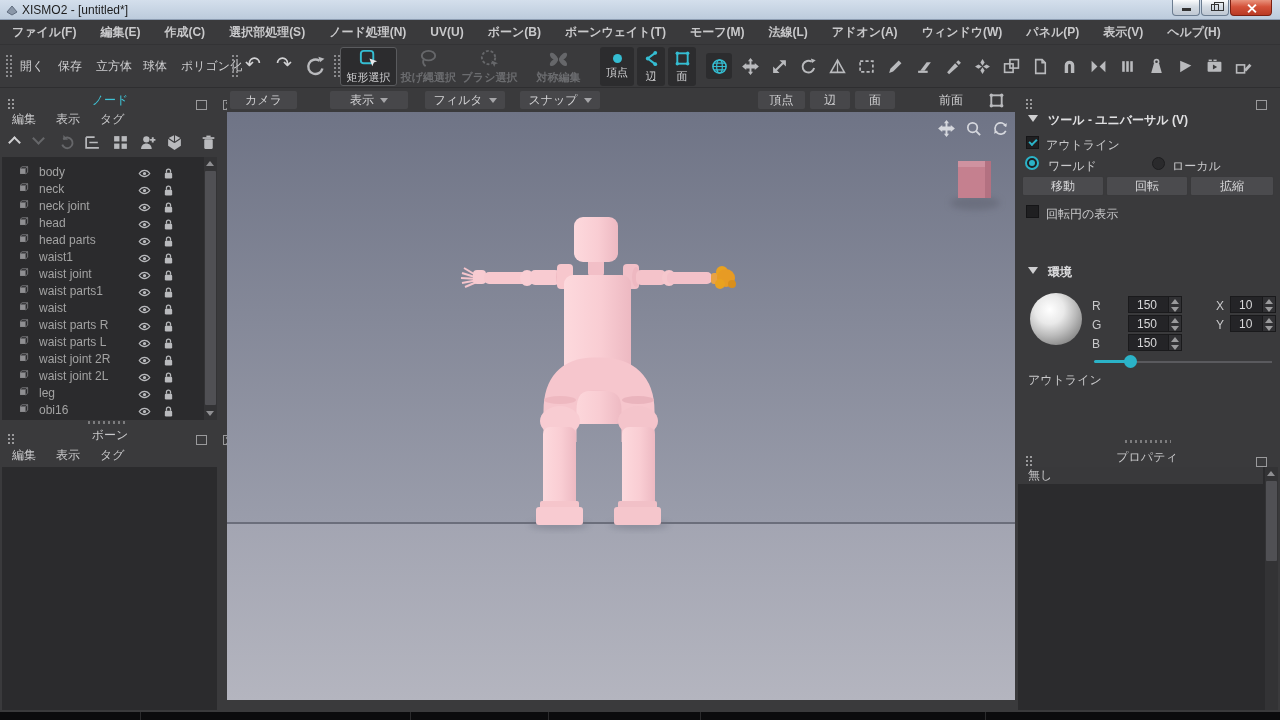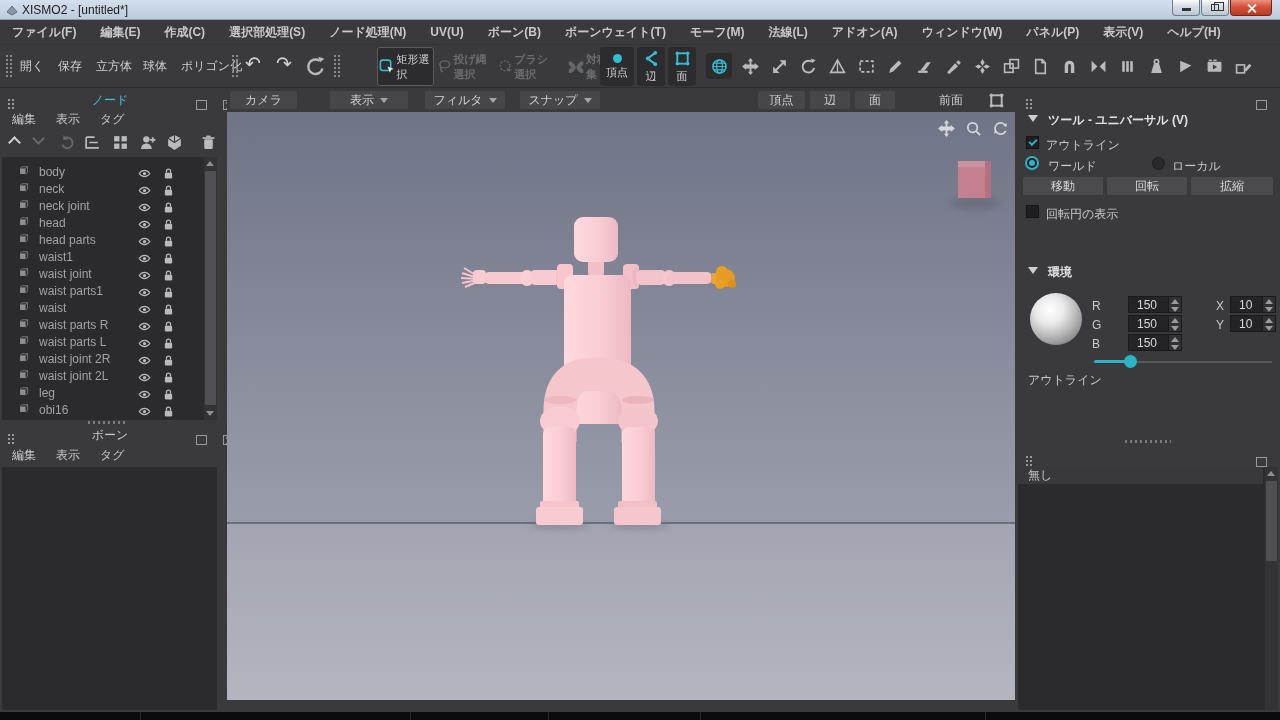--- a/index.html
+++ b/index.html
@@ -18,21 +18,21 @@
   .glyph-x1,.glyph-x2{position:absolute;left:20px;top:3px;width:2px;height:11px;background:#fff;}
   .glyph-x1{transform:rotate(45deg);} .glyph-x2{transform:rotate(-45deg);}
   
   #menubar{left:0;top:20px;width:1280px;height:25px;background:#3a3a3c;display:flex;align-items:center;padding-left:12px;gap:24px;border-bottom:1px solid #333335;font-weight:bold;}
   #menubar span{color:#c9c9cb;}
   
   #toolbar{left:0;top:45px;width:1280px;height:43px;background:#3a3a3c;border-bottom:1px solid #2e2e30;}
   .vgrip{position:absolute;top:10px;width:2px;height:2px;background:#8b8b8e;box-shadow:4px 0 #8b8b8e,0 4px #8b8b8e,4px 4px #8b8b8e,0 8px #8b8b8e,4px 8px #8b8b8e,0 12px #8b8b8e,4px 12px #8b8b8e,0 16px #8b8b8e,4px 16px #8b8b8e,0 20px #8b8b8e,4px 20px #8b8b8e;}
   .tbtxt{position:absolute;top:13px;color:#cfcfd1;cursor:default;}
   .histicon{position:absolute;top:8px;font-size:19px;color:#d2d2d4;line-height:22px;}
-  .seltool{position:absolute;top:2px;width:57px;height:39px;display:flex;flex-direction:row;align-items:center;justify-content:center;gap:1px;border-radius:3px;margin-left:37px;}
+  .seltool{position:absolute;top:2px;width:57px;height:39px;display:flex;flex-direction:column;align-items:center;justify-content:center;gap:1px;border-radius:3px;}
   .seltool .lbl{font-size:11px;color:#cfcfd1;}
   .seltool.active{background:#2c2c2e;border:1px solid #5a5b5e;}
   .seltool.disabled .lbl{color:#6b6c6f;font-weight:bold;}
   .modebtn{position:absolute;top:2px;height:39px;background:#2c2c2e;border-radius:3px;display:flex;flex-direction:column;align-items:center;justify-content:center;gap:2px;}
   .modebtn .lbl{font-size:11px;color:#d6d6d8;}
   .iconbox{position:absolute;top:8px;width:26px;height:26px;border-radius:3px;display:flex;align-items:center;justify-content:center;}
   .iconbox.active{background:#2c2c2e;}
   .ic16{width:17px;height:17px;}
   .ic20{width:21px;height:21px;}
   .gray{color:#b9babd;} .dim{color:#66676a;} .cyan{color:#35bdd2;}
@@ -846,20 +846,21 @@
   </div>
 
 <span class="abs" style="left:1028px;top:372px">アウトライン</span>
 <div class="abs" style="left:1094px;top:360px;width:36px;height:3px;background:#2bb3c8;border-radius:2px"></div>
 <div class="abs" style="left:1136px;top:361px;width:136px;height:2px;background:#5a5a5e"></div>
 <div class="abs" style="left:1124px;top:355px;width:13px;height:13px;border-radius:50%;background:#2bb3c8"></div>
 
 <div class="hdots" style="left:1125px;top:440px;width:46px"></div>
 <div class="phead" style="left:1018px;top:447px;width:258px">
   <span class="grip" style="margin-left:8px"></span>
+  <span class="ptitle">プロパティ</span>
   <span class="pbtn abs" style="left:228px;top:5px"></span>
 
 </div>
 <div class="abs dark" style="left:1018px;top:467px;width:260px;height:243px">
   <div style="height:17px;background:#39393b;display:flex;align-items:center;padding-left:10px;width:245px">
       <span>無し</span>
     </div>
 </div>
 <div class="sbar" style="left:1265px;top:467px;height:243px">
   <span class="tri-u" style="top:4px"></span>

